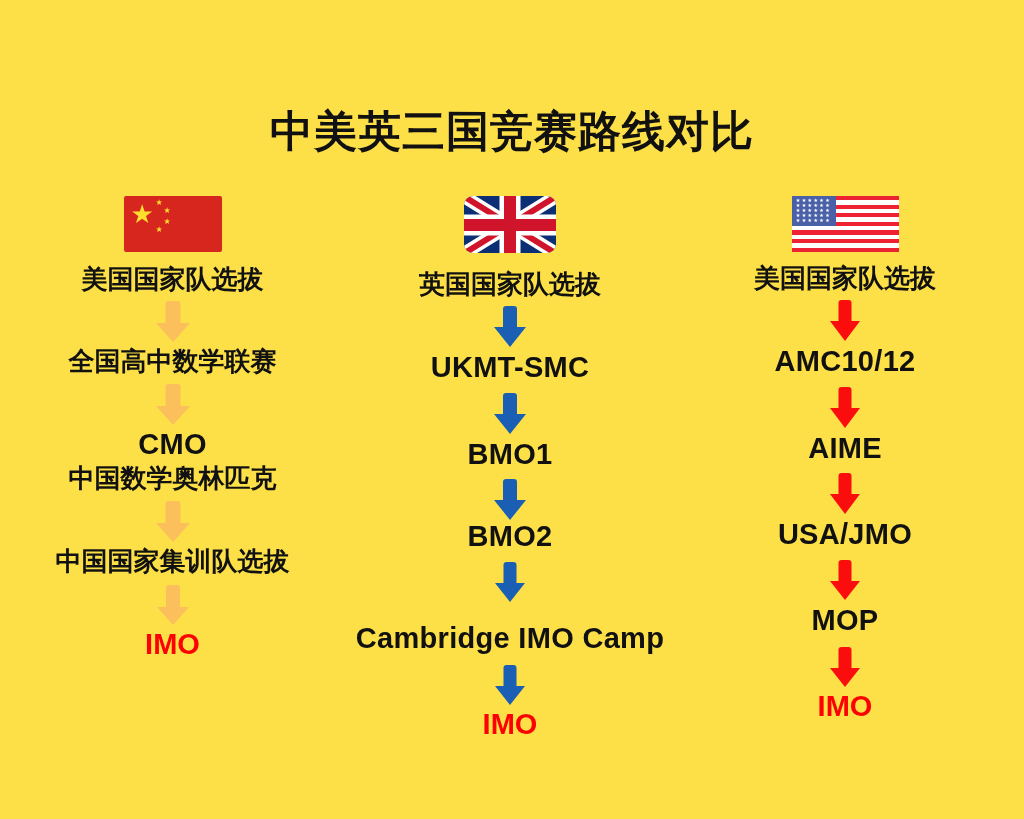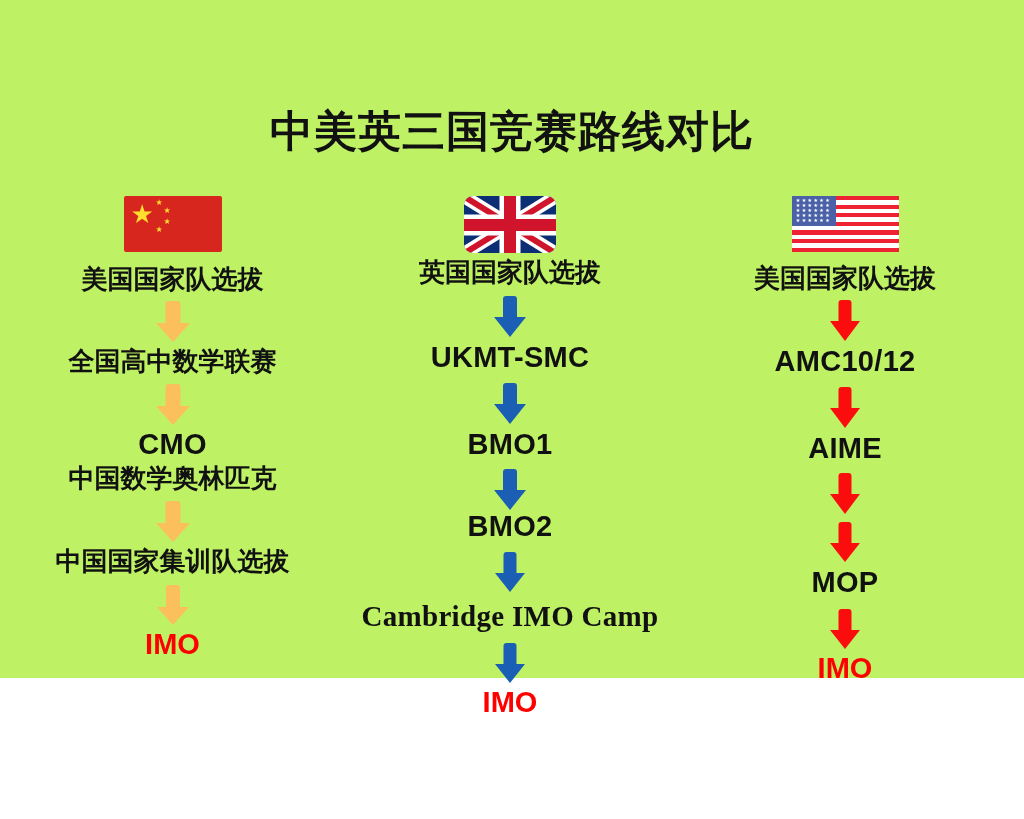--- a/index.html
+++ b/index.html
@@ -12,22 +12,22 @@
     height: 819px;
     background: #ffffff;
     font-family: "Liberation Sans", "DejaVu Sans", sans-serif;
     overflow: hidden;
     position: relative;
   }
 
   #infographic {
     position: relative;
     width: 1024px;
-    height: 678px;
-    background: #bef264;
+    height: 819px;
+    background: #fde047;
   }
 
   
   .page-title {
     position: absolute;
     left: 0;
     top: 108px;
     width: 1024px;
     text-align: center;
     font-size: 43px;
@@ -219,21 +219,21 @@
         <div class="uk-diag-w d1"></div>
         <div class="uk-diag-w d2"></div>
         <div class="uk-diag d1"></div>
         <div class="uk-diag d2"></div>
         <div class="uk-cross-v-w"></div>
         <div class="uk-cross-h-w"></div>
         <div class="uk-cross-v"></div>
         <div class="uk-cross-h"></div>
       </div>
 
-      <div class="node node-cn-text" style="margin-top:6px;font-family:Liberation Mono, monospace;">英国国家队选拔</div>
+      <div class="node node-cn-text" style="margin-top:16px;">英国国家队选拔</div>
 
       <div class="arrow" style="width:32px;height:41px;margin-top:7px;">
         <div class="arrow-shaft" style="width:14px;height:24px;background:#1A5FB4;"></div>
         <div class="arrow-head" style="border-left-width:16px;border-right-width:16px;border-top-width:20px;border-top-color:#1A5FB4;"></div>
       </div>
 
       <div class="node node-latin" style="margin-top:4px;">UKMT-SMC</div>
 
       <div class="arrow" style="width:32px;height:41px;margin-top:8px;">
         <div class="arrow-shaft" style="width:14px;height:24px;background:#1A5FB4;"></div>
@@ -247,21 +247,21 @@
         <div class="arrow-head" style="border-left-width:16px;border-right-width:16px;border-top-width:20px;border-top-color:#1A5FB4;"></div>
       </div>
 
       <div class="node node-latin" style="">BMO2</div>
 
       <div class="arrow" style="width:30px;height:40px;margin-top:8px;">
         <div class="arrow-shaft" style="width:13px;height:24px;background:#1A5FB4;"></div>
         <div class="arrow-head" style="border-left-width:15px;border-right-width:15px;border-top-width:19px;border-top-color:#1A5FB4;"></div>
       </div>
 
-      <div class="node node-latin" style="margin-top:8px;font-family:Liberation Serif, serif;">Cambridge IMO Camp</div>
+      <div class="node node-latin" style="margin-top:20px;">Cambridge IMO Camp</div>
 
       <div class="arrow" style="width:30px;height:40px;margin-top:9px;">
         <div class="arrow-shaft" style="width:13px;height:24px;background:#1A5FB4;"></div>
         <div class="arrow-head" style="border-left-width:15px;border-right-width:15px;border-top-width:19px;border-top-color:#1A5FB4;"></div>
       </div>
 
       <div class="node node-final" style="margin-top:3px;color:#FF0000;">IMO</div>
     </div>
 
     <div class="column col-us">
@@ -299,20 +299,21 @@
         <div class="arrow-head" style="border-left-width:15px;border-right-width:15px;border-top-width:20px;border-top-color:#FC0D0D;"></div>
       </div>
 
       <div class="node node-latin" style="margin-top:4px;">AIME</div>
 
       <div class="arrow" style="width:31px;height:41px;margin-top:8px;">
         <div class="arrow-shaft" style="width:13px;height:24px;background:#FC0D0D;"></div>
         <div class="arrow-head" style="border-left-width:15px;border-right-width:15px;border-top-width:20px;border-top-color:#FC0D0D;"></div>
       </div>
 
+      <div class="node node-latin" style="margin-top:4px;">USA/JMO</div>
 
       <div class="arrow" style="width:31px;height:40px;margin-top:8px;">
         <div class="arrow-shaft" style="width:13px;height:24px;background:#FC0D0D;"></div>
         <div class="arrow-head" style="border-left-width:15px;border-right-width:15px;border-top-width:19px;border-top-color:#FC0D0D;"></div>
       </div>
 
       <div class="node node-latin" style="margin-top:4px;">MOP</div>
 
       <div class="arrow" style="width:30px;height:40px;margin-top:9px;">
         <div class="arrow-shaft" style="width:13px;height:24px;background:#FC0D0D;"></div>

